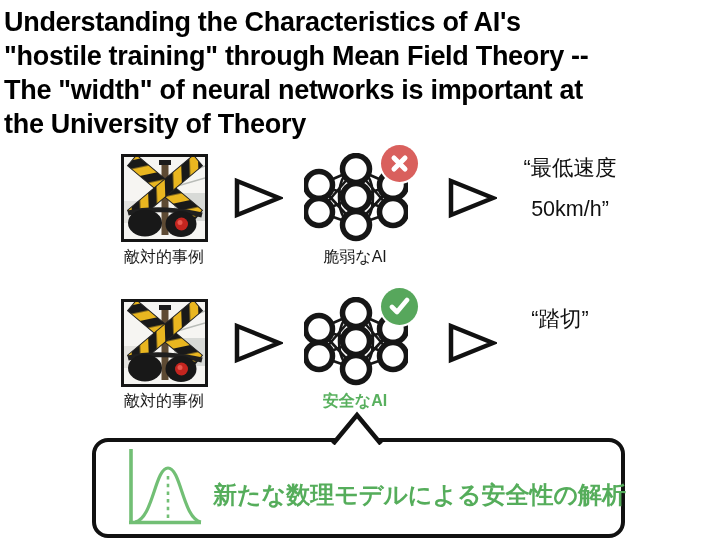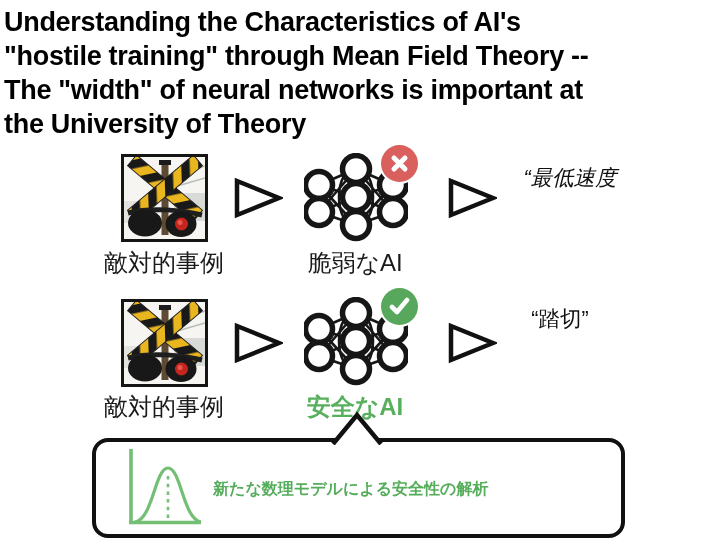--- a/index.html
+++ b/index.html
@@ -12,21 +12,21 @@
     font-size:27px;font-weight:bold;line-height:34px;color:#000;letter-spacing:-0.3px;
   }
   .title div{white-space:nowrap;}
   .photo{
     position:absolute;width:87px;height:88px;box-sizing:border-box;
     border:3px solid #151515;background:#f5f4f1;
   }
   .photo svg{display:block;width:100%;height:100%;}
   .jp-label{
     position:absolute;width:140px;text-align:center;
-    font-size:24px;color:#1a1a1a;white-space:nowrap;
+    font-size:16px;color:#1a1a1a;white-space:nowrap;
   }
   .model-safe{color:#58b05e;font-weight:bold;}
   .arrow{position:absolute;width:50px;height:42px;}
   .net{position:absolute;width:104px;height:92px;}
   .badge{
     position:absolute;width:37px;height:37px;border-radius:50%;
     box-shadow:0 0 0 2px #fff;display:flex;align-items:center;justify-content:center;
     z-index:2;
   }
   .badge-red{background:#d9605d;}
@@ -37,21 +37,21 @@
   }
   .callout-box{
     position:absolute;left:92px;top:438px;width:533px;height:100px;
     box-sizing:border-box;border:4.5px solid #111;border-radius:16px;
     background:#fff;z-index:1;
   }
   .pointer{position:absolute;left:329px;top:411px;width:56px;height:34px;z-index:3;}
   .bell{position:absolute;left:122px;top:447px;width:90px;height:82px;z-index:2;}
   .callout-text{
     position:absolute;left:213px;top:479px;width:400px;z-index:2;
-    font-size:16px;font-weight:bold;color:#55ad5b;white-space:nowrap;
+    font-size:24px;font-weight:bold;color:#55ad5b;white-space:nowrap;
   }
 </style>
 </head>
 <body>
 
 <div class="canvas">
 
   <div class="title">
     <div>Understanding the Characteristics of AI's</div>
     <div>"hostile training" through Mean Field Theory --</div>
@@ -125,22 +125,23 @@
             <line x1="15" y1="4" x2="4" y2="15"></line>
         </g>
       </svg>
     </div>
     <div class="jp-label" style="left:285px;top:247px;text-align:center;">脆弱なAI</div>
 
     <svg class="arrow" style="left:447px;top:177px;" viewBox="0 0 50 42">
       <polygon points="4,4 46,21 4,38" fill="#fff" stroke="#111" stroke-width="4.5" stroke-linejoin="miter"></polygon>
     </svg>
 
-    <div class="out-text" style="left:498px;top:158px;font-style:italic;">
+    <div class="out-text" style="left:498px;top:148px;">
       <div>“最低速度</div>
+      <div>50km/h”</div>
     </div>
   </section>
 
   <section>
     <div class="photo" style="left:121px;top:299px;">
       <svg viewBox="0 0 81 82">
         <defs>
           <pattern id="stripes2" patternUnits="userSpaceOnUse" width="17" height="17" patternTransform="rotate(38)">
             <rect width="17" height="17" fill="#e9b620"></rect>
               <rect width="8.5" height="17" fill="#191919"></rect>

